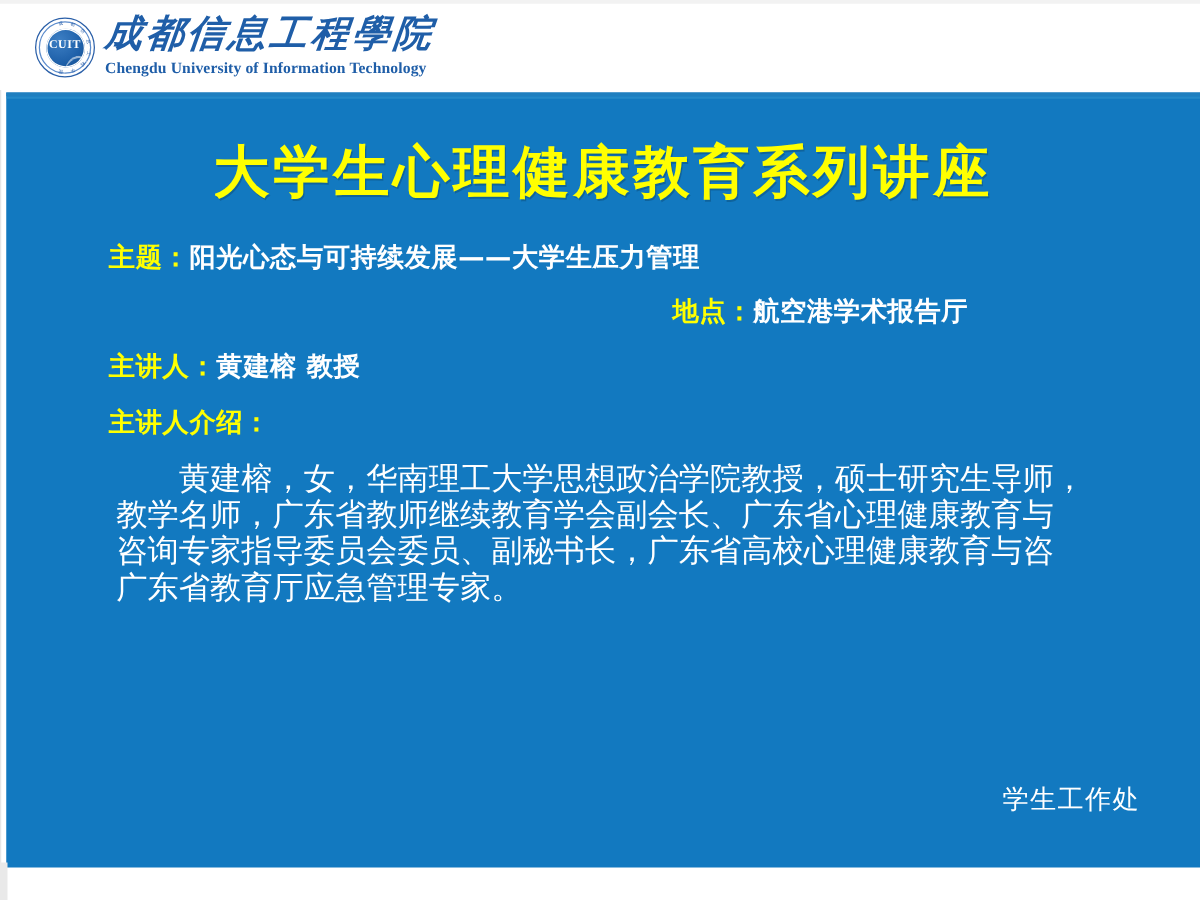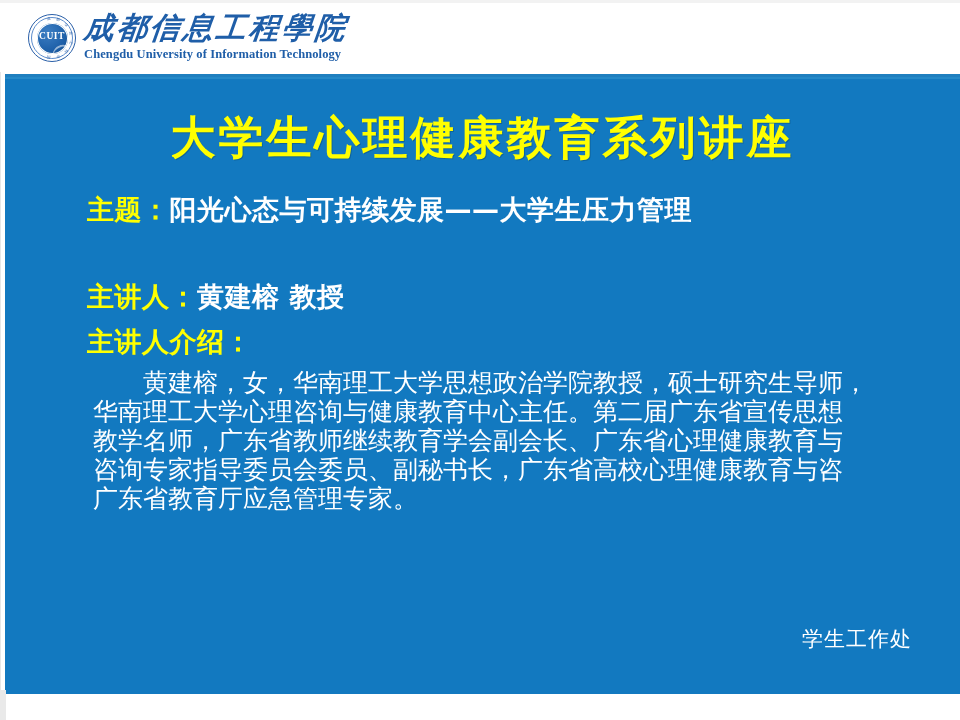--- a/index.html
+++ b/index.html
@@ -194,21 +194,21 @@
     font-size: 45px;
     letter-spacing: 3px;
     line-height: 1.1;
     text-shadow: 1px 1px 0 rgba(0,0,0,.18);
     white-space: nowrap;
   }
 
   .line {
     position: absolute;
     left: 82px;
-    font-size: 27px;
+    font-size: 21px;
     line-height: 1.2;
     white-space: nowrap;
     letter-spacing: .5px;
   }
   .lbl { color: #ffff00; }
   .val { color: #ffffff; }
 
   .row-subject { top: 117px; }
   .row-when    { top: 160px; }
   .row-where   { top: 160px; left: 533px; }
@@ -302,32 +302,34 @@
     <div class="panel">
       <div class="panel-toprule"></div>
 
       <div class="title cn-text">大学生心理健康教育系列讲座</div>
 
       <div class="line cn-text row-subject">
         <span class="lbl">主题：</span><span class="val">阳光心态与可持续发展——大学生压力管理</span>
       </div>
 
 
+      <div class="line cn-text row-where">
+        <span class="lbl">地点：</span><span class="val">航空港学术报告厅</span>
+      </div>
 
       <div class="line cn-text row-speaker">
         <span class="lbl">主讲人：</span><span class="val">黄建榕  教授</span>
       </div>
 
       <div class="line cn-text row-introhd">
         <span class="lbl">主讲人介绍：</span>
       </div>
 
       <div class="bio">
         <p class="indent">黄建榕，女，华南理工大学思想政治学院教授，硕士研究生导师，</p>
-        <p>华南理工大学心理咨询与健康教育中心主任。第二届广东省宣传思想</p>
         <p>教学名师，广东省教师继续教育学会副会长、广东省心理健康教育与</p>
         <p>咨询专家指导委员会委员、副秘书长，广东省高校心理健康教育与咨</p>
         <p>广东省教育厅应急管理专家。</p>
       </div>
 
       <div class="footer-org">学生工作处</div>
     </div>
   </div>
 
   <div class="bottom-strip"></div>

